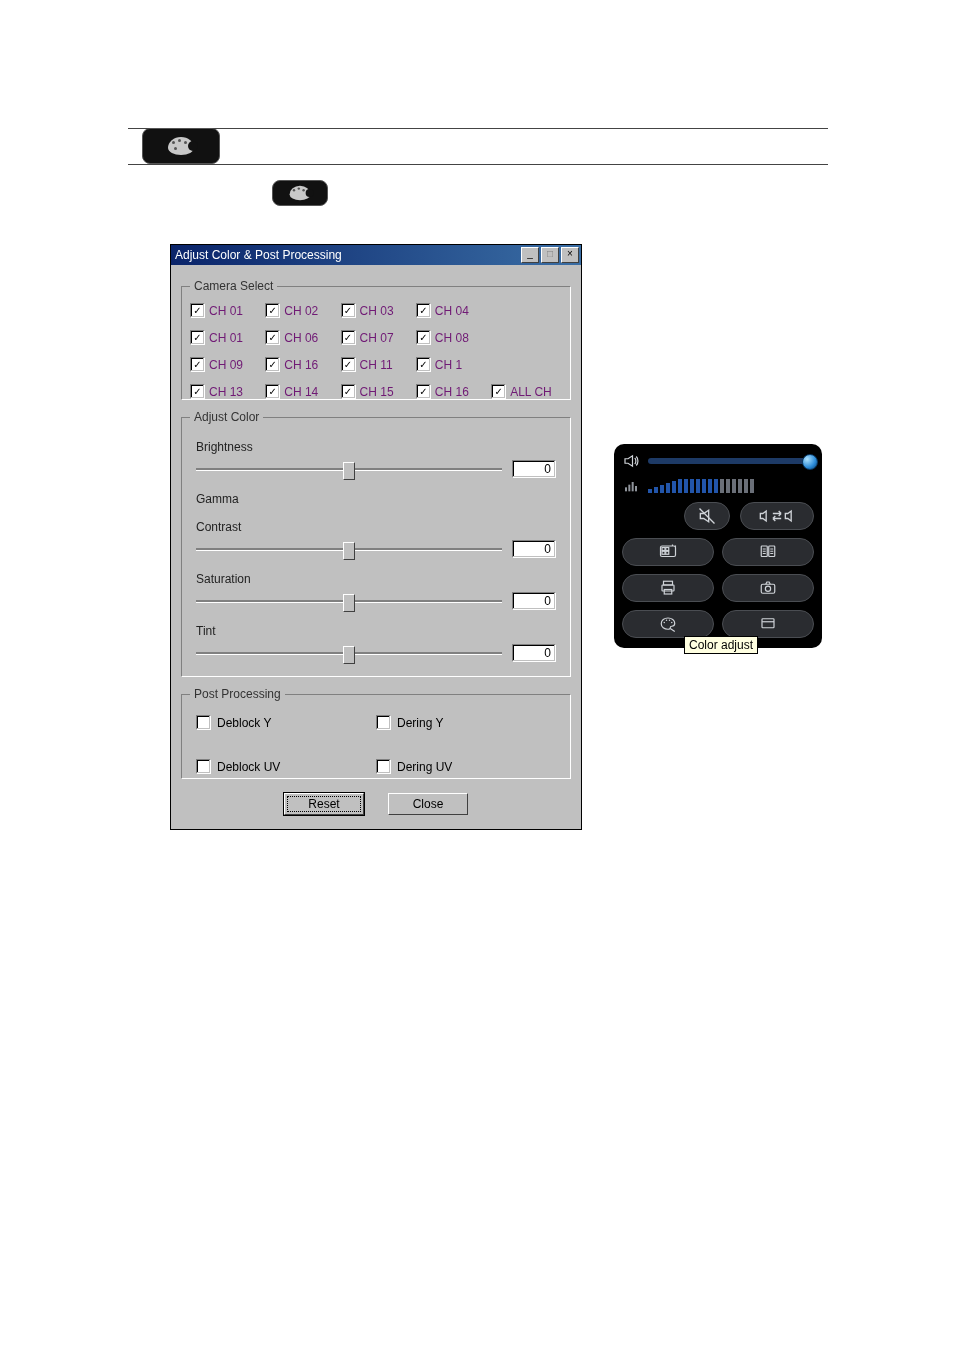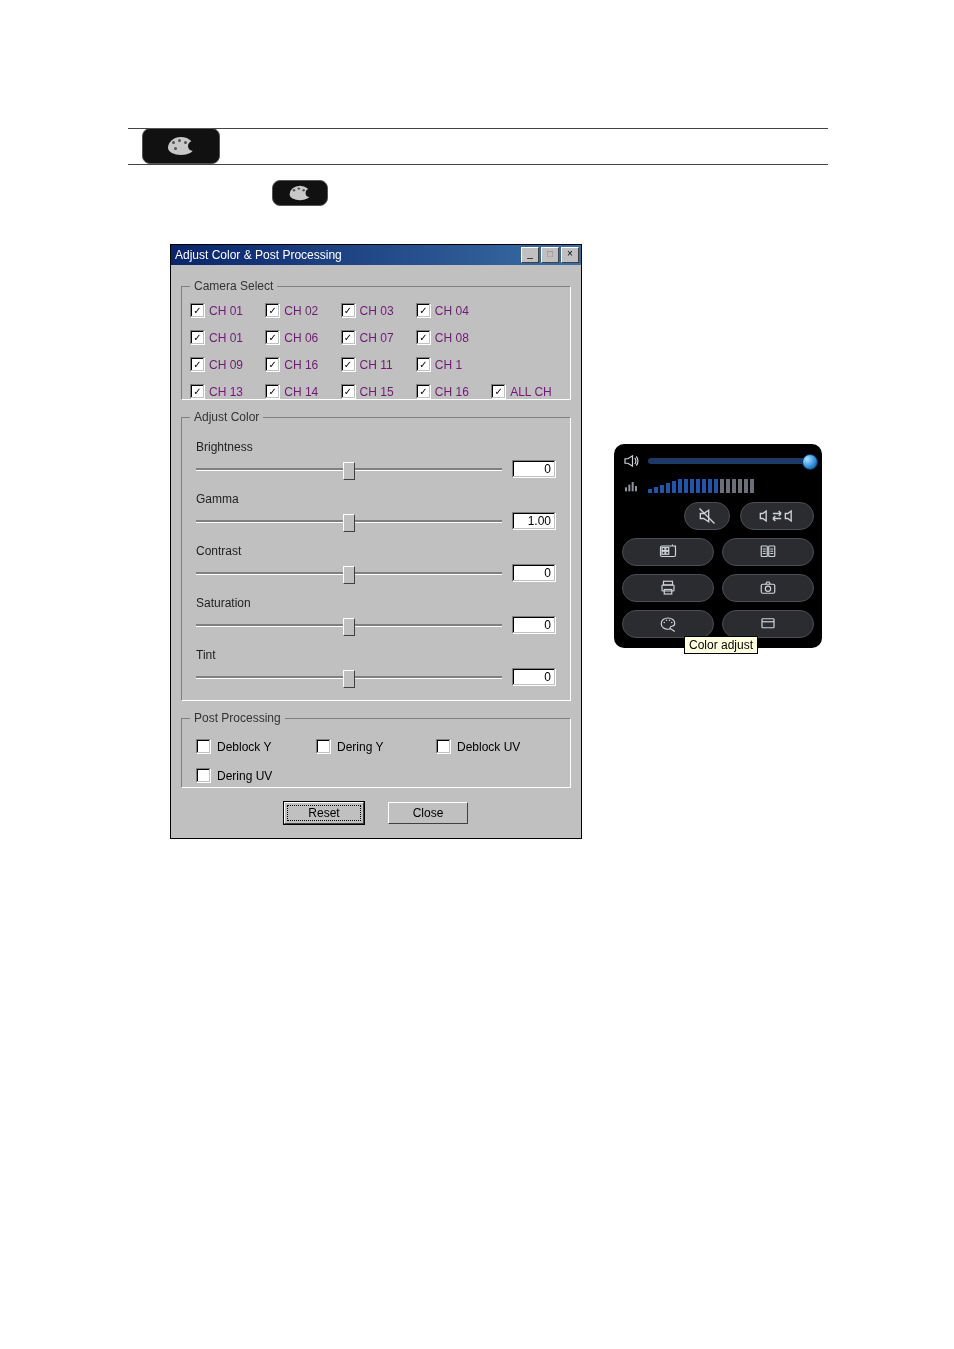--- a/index.html
+++ b/index.html
@@ -152,22 +152,22 @@
     box-shadow: inset -1px -1px 0 #c0c0c0, inset 1px 1px 0 #000;
     text-align:right;
     padding:1px 4px 0 0;
     font-size:12px;
     color:#000;
     box-sizing:border-box;
   }
 
   .post-grid {
     display:grid;
-    grid-template-columns: 1fr 1fr 1fr;
-    row-gap:14px;
+    grid-template-columns: 1fr 1fr;
+    row-gap:29px;
     padding: 4px 6px;
   }
   .post-cell { display:flex; align-items:center; gap:6px; }
 
   .dlg-buttons {
     display:flex; justify-content:center; gap:24px; padding: 4px 0 4px 0;
   }
   .win-button {
     min-width:80px; height:22px;
     background:#c0c0c0;
@@ -374,26 +374,20 @@
               <div class="slider-label">Brightness</div>
               <div class="slider-line">
                 <div class="track">
                   <div class="thumb"></div>
                 </div>
                 <div class="val-box">0</div>
               </div>
             </div>
             <div class="slider-row">
               <div class="slider-label">Gamma</div>
-              <div class="slider-line">
-                <div class="track">
-                  <div class="thumb"></div>
-                </div>
-                <div class="val-box">1.00</div>
-              </div>
             </div>
             <div class="slider-row">
               <div class="slider-label">Contrast</div>
               <div class="slider-line">
                 <div class="track">
                   <div class="thumb"></div>
                 </div>
                 <div class="val-box">0</div>
               </div>
             </div>

